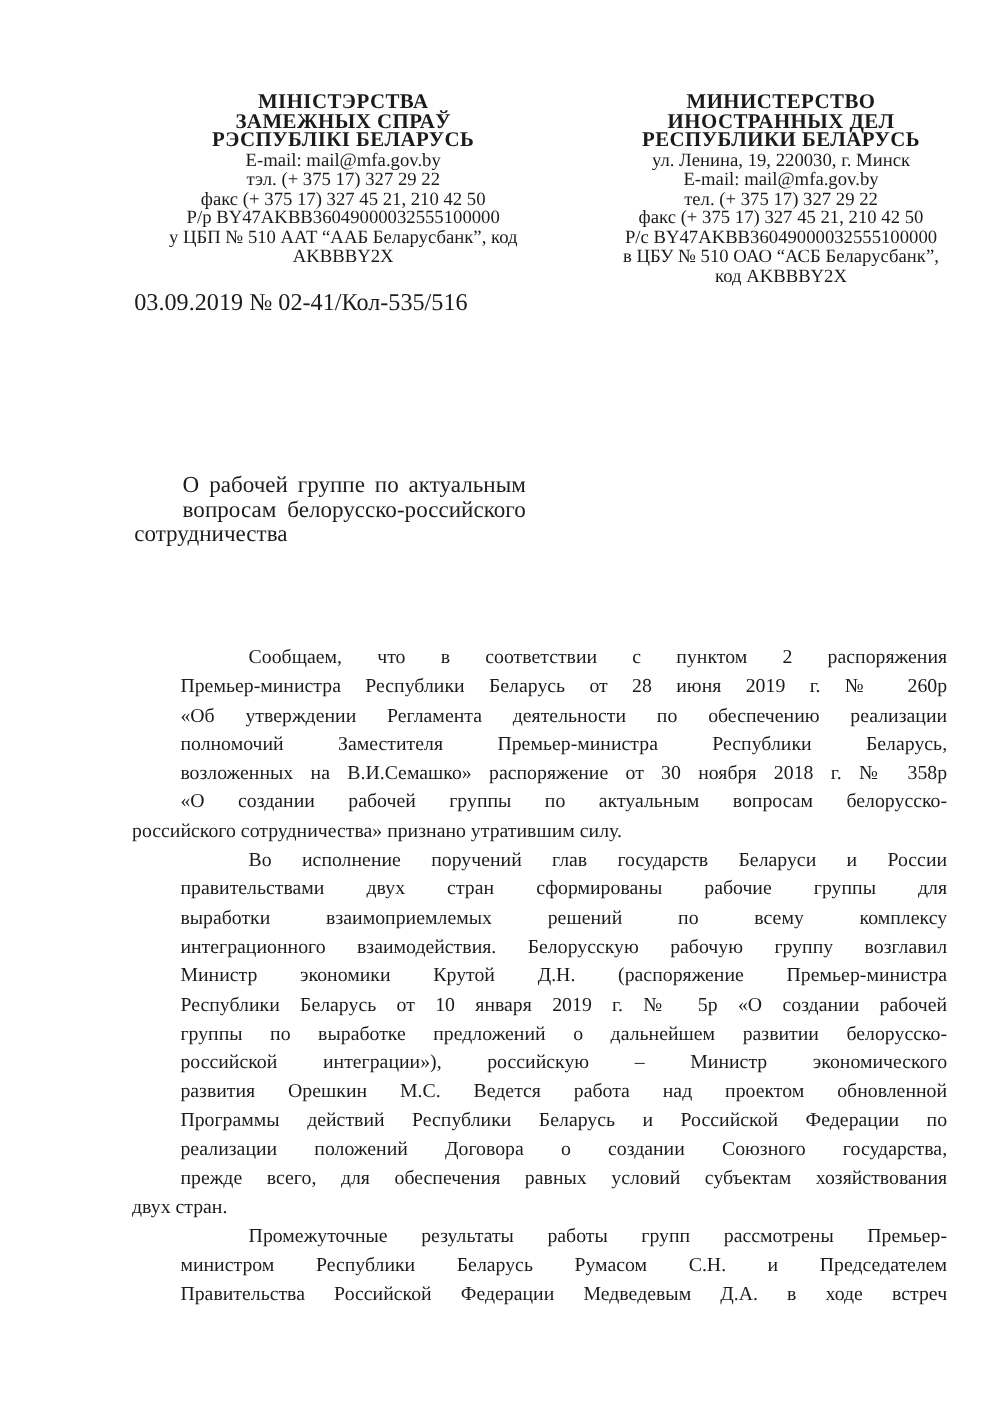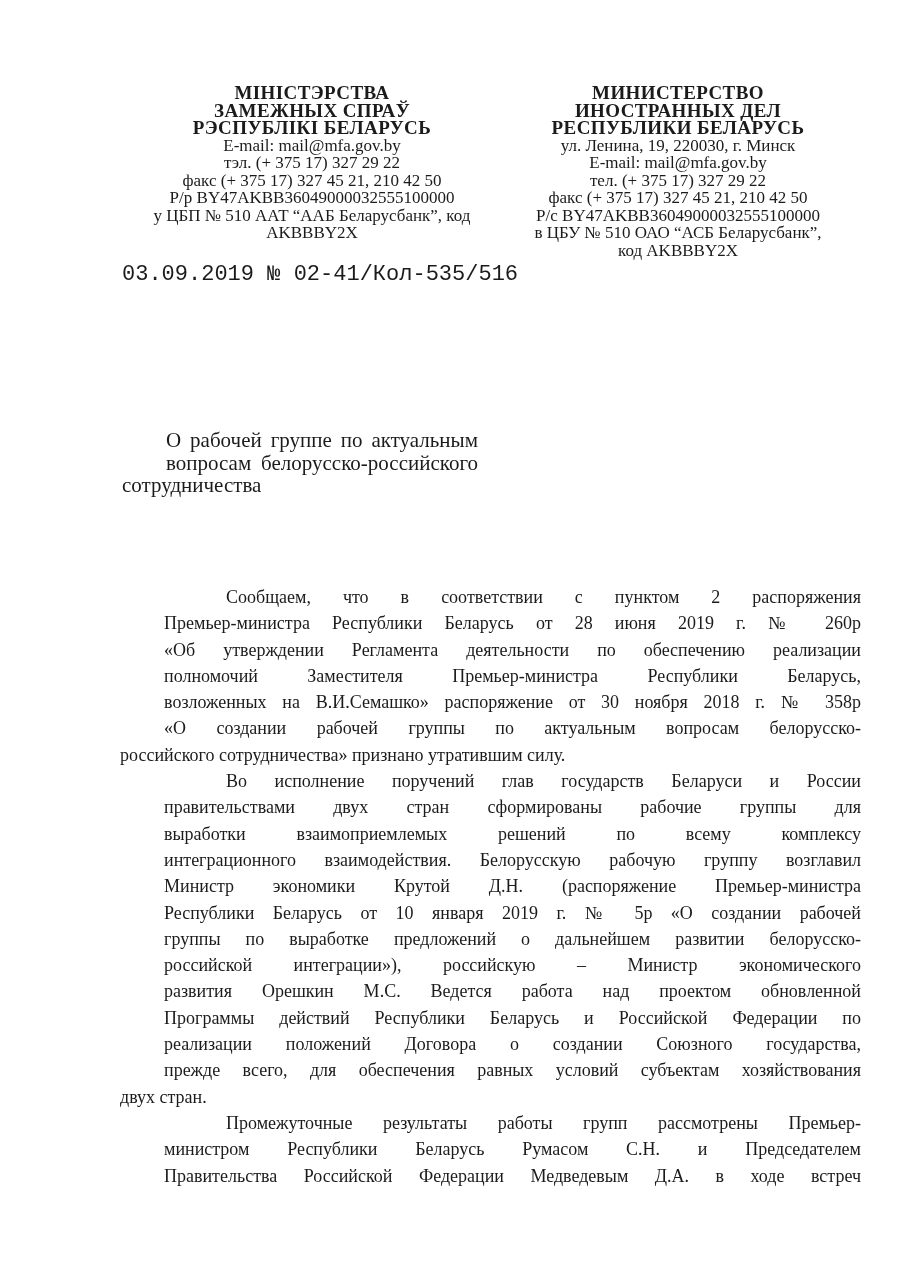--- a/index.html
+++ b/index.html
@@ -24,41 +24,40 @@
     left: 0;
     width: 904px;
   }
   .lh-col {
     position: absolute;
     top: 0;
     width: 372px;
     text-align: center;
   }
   .lh-col.left  { left: 126px; }
-  .lh-col.right { left: 492px; }
+  .lh-col.right { left: 524px; }
   .title-line {
     font-weight: bold;
     font-size: 19px;
     line-height: 17.5px;
     letter-spacing: 0.4px;
     white-space: nowrap;
   }
   .addr-line {
     font-size: 17px;
     line-height: 17.5px;
     white-space: nowrap;
   }
   
   .dateline {
     position: absolute;
     left: 122px;
     top: 262px;
     font-size: 22px;
     white-space: nowrap;
-    font-family: Liberation Mono, monospace;
   }
   
   .subject {
     position: absolute;
     left: 122px;
     top: 429px;
     width: 356px;
     font-size: 21px;
   }
   .subject-line {

